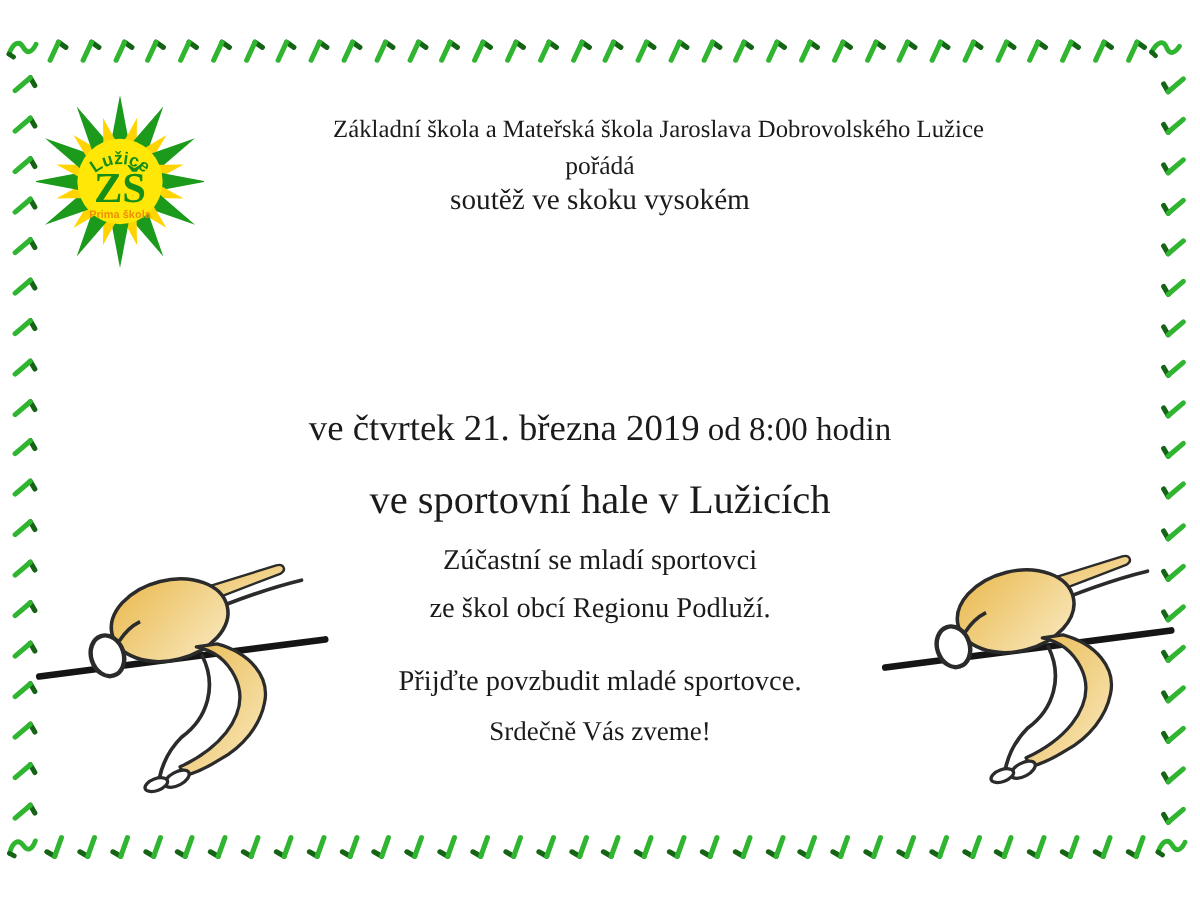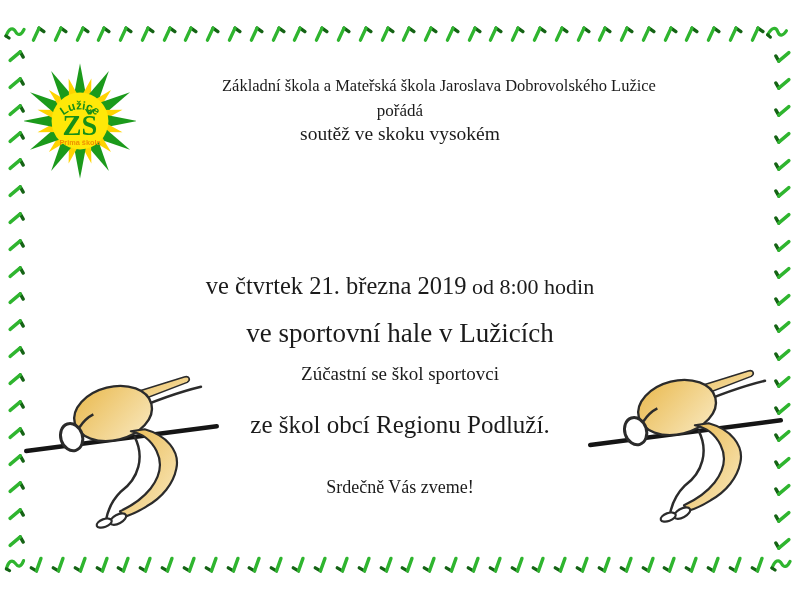--- a/index.html
+++ b/index.html
@@ -33,21 +33,21 @@
     top:176px;
     font-size:63px;font-weight:bold;letter-spacing:1px;
     color:#1fa31f;
     -webkit-text-stroke:1.5px #dde24e;
     text-shadow:0 0 4px #f4f77e, 0 0 1px #eef26a;
   }
   #date-line{top:272px;font-size:22px;}
   #date-line .date-bold{font-weight:normal;font-size:24.5px;}
   #venue-line{top:318px;font-size:27px;}
   #participants-line1{top:363px;font-size:19px;}
-  #participants-line2{top:395px;font-size:25px;margin-top:16px;}
+  #participants-line2{top:395px;font-size:19px;}
   #invite-line1{top:444px;font-size:19px;}
   #invite-line2{top:477px;font-size:18px;}
   
   #school-logo{position:absolute;left:24px;top:58px;width:112px;height:126px;}
   
   .jumper{position:absolute;width:198px;height:158px;}
   #jumper-left{left:22px;top:372px;}
   #jumper-right{left:586px;top:366px;}
 </style>
 </head>
@@ -544,22 +544,23 @@
 
   <div class="line" id="organizer-line">Základní škola a Mateřská škola Jaroslava Dobrovolského Lužice</div>
   <div class="line" id="event-type-line">soutěž ve skoku vysokém</div>
   <div class="line" id="organizes-line">pořádá</div>
 
 
   <div class="line" id="date-line">
     <span class="date-bold">ve čtvrtek 21. března 2019</span><span> od 8:00 hodin</span>
   </div>
   <div class="line" id="venue-line">ve sportovní hale v Lužicích</div>
-  <div class="line" id="participants-line1">Zúčastní se škol sportovci</div>
+  <div class="line" id="participants-line1">Zúčastní se mladí sportovci</div>
   <div class="line" id="participants-line2">ze škol obcí Regionu Podluží.</div>
+  <div class="line" id="invite-line1">Přijďte povzbudit mladé sportovce.</div>
   <div class="line" id="invite-line2">Srdečně Vás zveme!</div>
 
   <div id="jumper-left" class="jumper"><svg viewBox="0 0 200 160" width="100%" height="100%">
         <defs>
           <linearGradient id="goldL" x1="0" y1="0" x2="1" y2="1">
             <stop offset="0" stop-color="#e9b94e"></stop>
             <stop offset="1" stop-color="#f9e9c0"></stop>
           </linearGradient>
         </defs>
         <path d="M4,80 L197,55" stroke="#151515" stroke-width="4.5" stroke-linecap="round" fill="none"></path>

